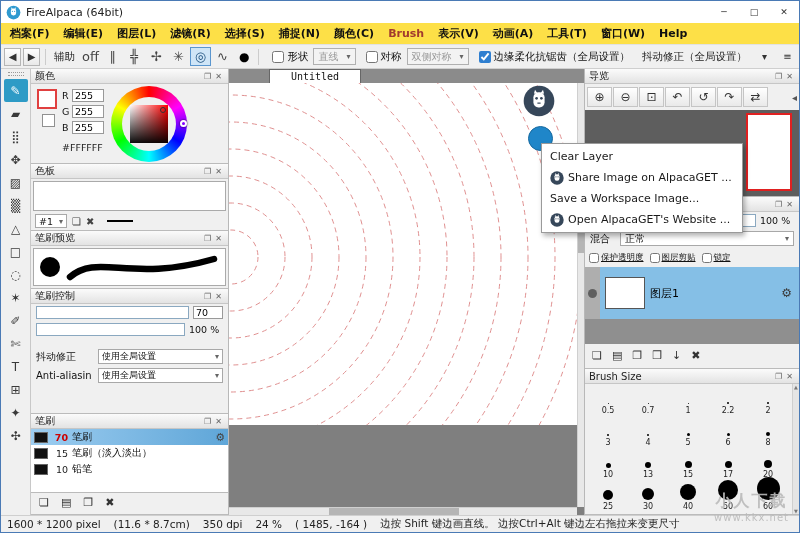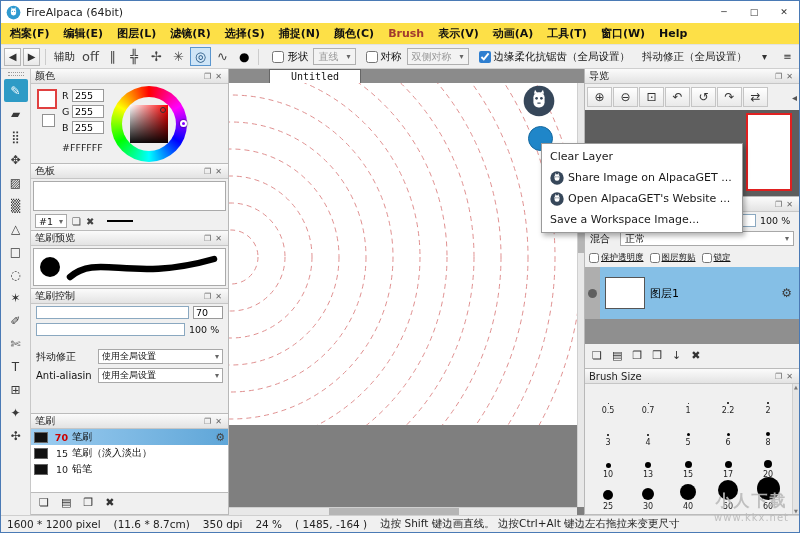--- a/index.html
+++ b/index.html
@@ -665,38 +665,38 @@
           <rect x="7.8" y="5.4" width="8.4" height="11.4" rx="3.8" fill="#fff"></rect>
           <circle cx="10.2" cy="10" r="1" fill="#36475a"></circle>
           <circle cx="13.8" cy="10" r="1" fill="#36475a"></circle>
         </svg>
       </span>
 
       <span>Share Image on AlpacaGET ...</span>
     </div>
 
     <div class="cm-item">
+
+      <span>Save a Workspace Image...</span>
+    </div>
+
+    <div class="cm-item">
       <span class="cm-icon">
         <svg viewBox="0 0 24 24">
           <circle cx="12" cy="12" r="11.5" fill="#36475a"></circle>
           <path d="M8.2 6.5 L9 3.6 L10.7 6 Z" fill="#fff"></path>
           <path d="M15.8 6.5 L15 3.6 L13.3 6 Z" fill="#fff"></path>
           <rect x="7.8" y="5.4" width="8.4" height="11.4" rx="3.8" fill="#fff"></rect>
           <circle cx="10.2" cy="10" r="1" fill="#36475a"></circle>
           <circle cx="13.8" cy="10" r="1" fill="#36475a"></circle>
         </svg>
       </span>
 
       <span>Open AlpacaGET's Website ...</span>
     </div>
-
-    <div class="cm-item">
-
-      <span>Save a Workspace Image...</span>
-    </div>
   </div>
 
 <div class="watermark">
   <div class="wm-1">小人下载</div>
   <div class="wm-2">www.kkx.net</div>
 </div>
 
 <div class="statusbar">
   <span class="sb-seg">1600 * 1200 pixel</span>
   <span class="sb-seg">(11.6 * 8.7cm)</span>

